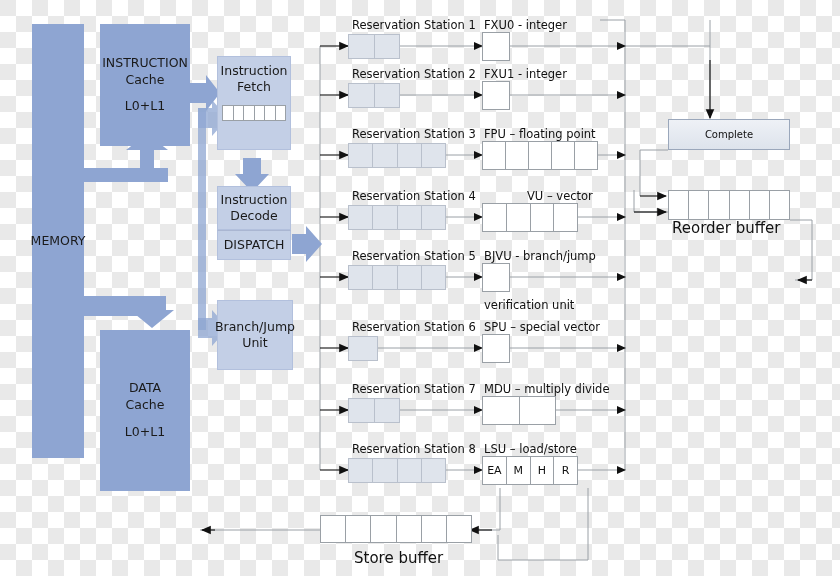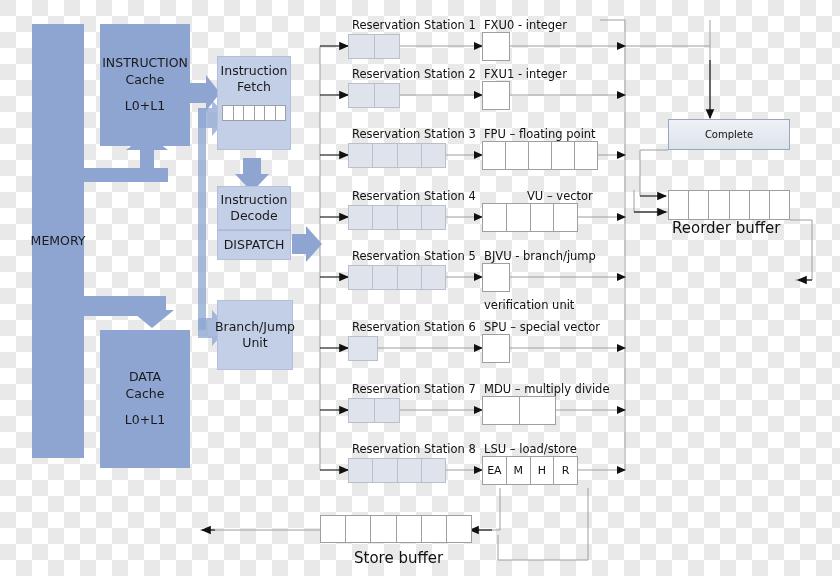--- a/index.html
+++ b/index.html
@@ -154,21 +154,21 @@
     </g>
   </svg>
 
   <div class="abs blk-dark" style="left:100px;top:24px;width:90px;height:122px;">
     <span>INSTRUCTION</span>
     <span>Cache</span>
     <span style="height:10px"></span>
     <span>L0+L1</span>
   </div>
 
-  <div class="abs blk-dark" style="left:100px;top:330px;width:90px;height:138px;">
+  <div class="abs blk-dark" style="left:100px;top:330px;width:90px;height:161px;">
     <span>DATA</span>
     <span>Cache</span>
     <span style="height:10px"></span>
     <span>L0+L1</span>
   </div>
 
   <div class="abs blk-light" style="left:217px;top:56px;width:74px;height:94px;padding-top:6px;">
     <span>Instruction</span>
     <span>Fetch</span>
     <div class="cellrow" style="margin-top:9px;width:62px;height:14px;">

